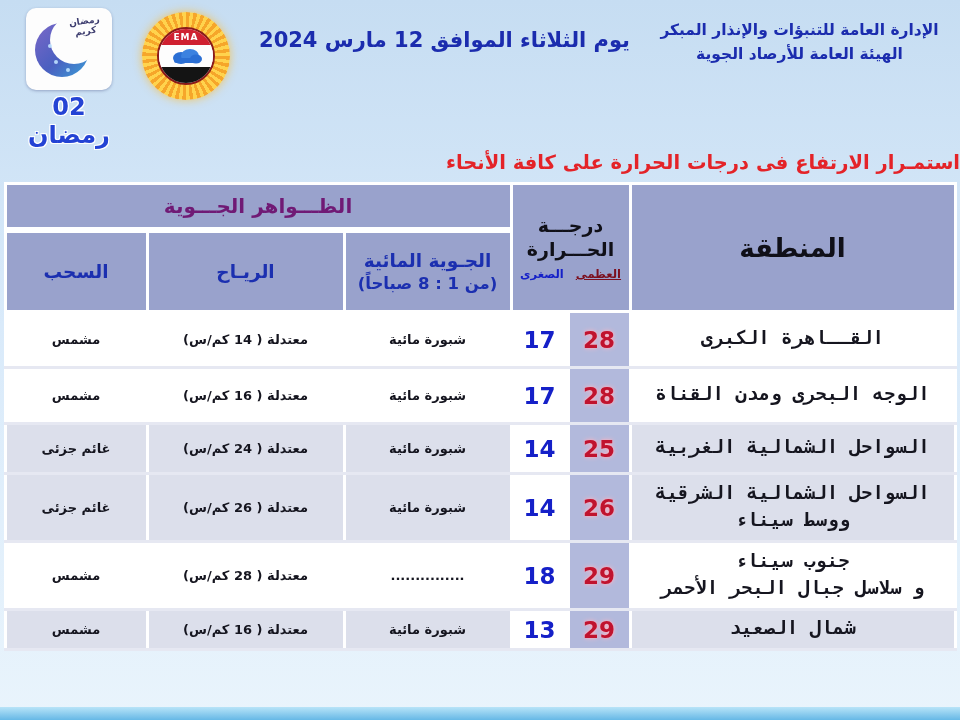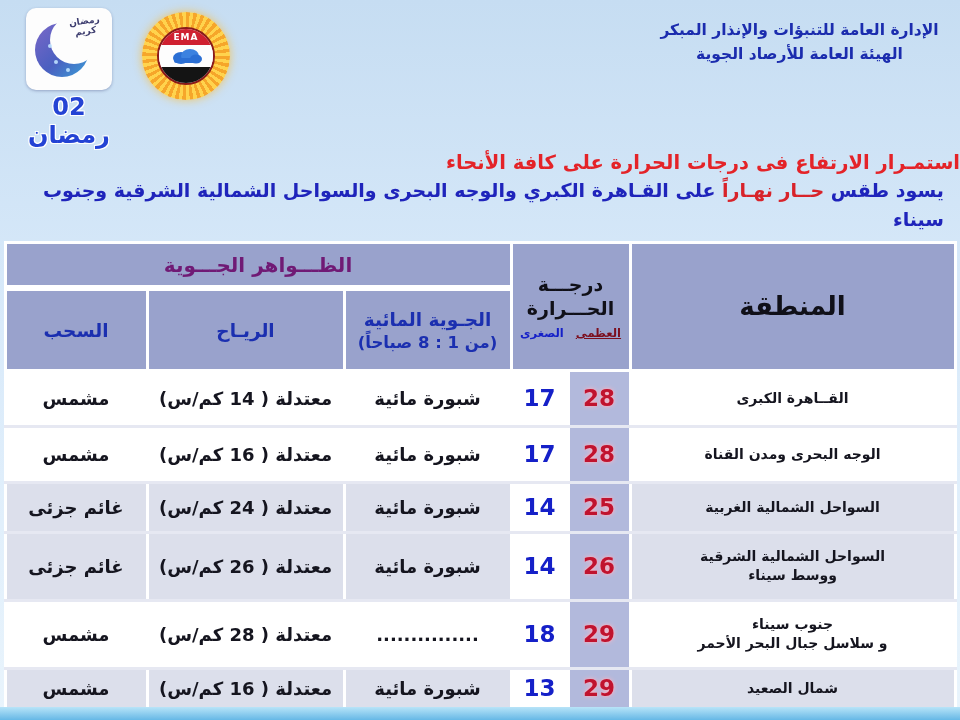--- a/index.html
+++ b/index.html
@@ -61,47 +61,48 @@
   th.phen-th { font-size:20px; color:#701a75; height:46px;
     border-bottom:6px solid #fff; letter-spacing:-1px; }
   th.region-th { font-size:26px; color:#101018; }
   th.temp-th { padding:2px 4px; }
   .temp-big { font-size:19px; color:#101018; font-weight:bold; line-height:1.25; letter-spacing:-1px; }
   .temp-labels { display:flex; direction:rtl; justify-content:center; gap:12px; margin-top:5px; }
   .lbl-max { font-size:11.5px; font-weight:bold; color:#7c0f1e;text-decoration:underline; }
   .lbl-min { font-size:11.5px; font-weight:bold; color:#1520c8; }
   th.sub-th { height:82px; font-size:18.5px; color:#1b2fb0; }
   .fog-sub { font-size:16.5px; margin-top:3px; }
-  tbody td { font-weight:bold; color:#15151f; font-size:18px;
+  tbody td { font-weight:bold; color:#15151f; font-size:13px;
     border-top:3px solid #e6e8f2; border-bottom:3px solid #e6e8f2; }
   tbody tr.light td { background:#ffffff; }
   tbody tr.shade td { background:#dcdfeb; }
   tbody td.max-cell { background:#b2b9dc !important; color:#c0132e; font-size:23px;
     text-shadow:0 0 5px #ffb9c6, 0 0 2px #ff9fb0; }
   tbody td.min-cell { background:#ffffff !important; color:#1520c8; font-size:23px; }
-  td.region-cell { font-size:14px; line-height:1.4; }
+  td.region-cell { font-size:19px; line-height:1.4;font-family:Liberation Mono, monospace; }
   .region-l2:empty { display:none; }
   tr.h56 td{height:56px;} tr.h50 td{height:50px;} tr.h68 td{height:68px;}
   tr.h40 td{height:40px;}
   
   .bottom-strip { position:absolute; left:0; bottom:0; width:960px; height:13px;
     background:linear-gradient(180deg,#b8e4f8,#66b8e6); }
 </style>
 </head>
 <body>
 
 <div class="page">
 
   <div class="top">
     <div class="org-block">
       <div>الإدارة العامة للتنبؤات والإنذار المبكر</div>
       <div>الهيئة العامة للأرصاد الجوية</div>
     </div>
 
     <div class="title-block">
+      <div class="date-line">يوم الثلاثاء الموافق 12 مارس 2024</div>
     </div>
 
     <div class="logo-wrap">
       <div class="ema-logo">
         <div class="ema-core">
           <div class="ema-band-red">
             <span>EMA</span>
           </div>
           <div class="ema-band-white">
             <svg width="34" height="18" viewBox="0 0 34 18">
@@ -134,21 +135,20 @@
         </svg>
         <div class="callig">رمضان كريم</div>
       </div>
       <div class="badge-label">02 رمضان</div>
     </div>
   </div>
 
   <div class="headline">استمـرار الارتفاع فى درجات الحرارة على كافة الأنحاء</div>
 
   <div class="para">
-    <div><span class="seg-b">يسود طقس </span><span class="seg-r">حــار نهـاراً </span><span class="seg-b">على القـاهرة الكبري والوجه البحرى والسواحل الشمالية الشرقية وجنوب سيناء</span></div>
   </div>
 
   <table>
     <colgroup>
       <col class="c-region">
         <col class="c-max">
         <col class="c-min">
       <col class="c-fog">
         <col class="c-wind">
         <col class="c-clouds">

